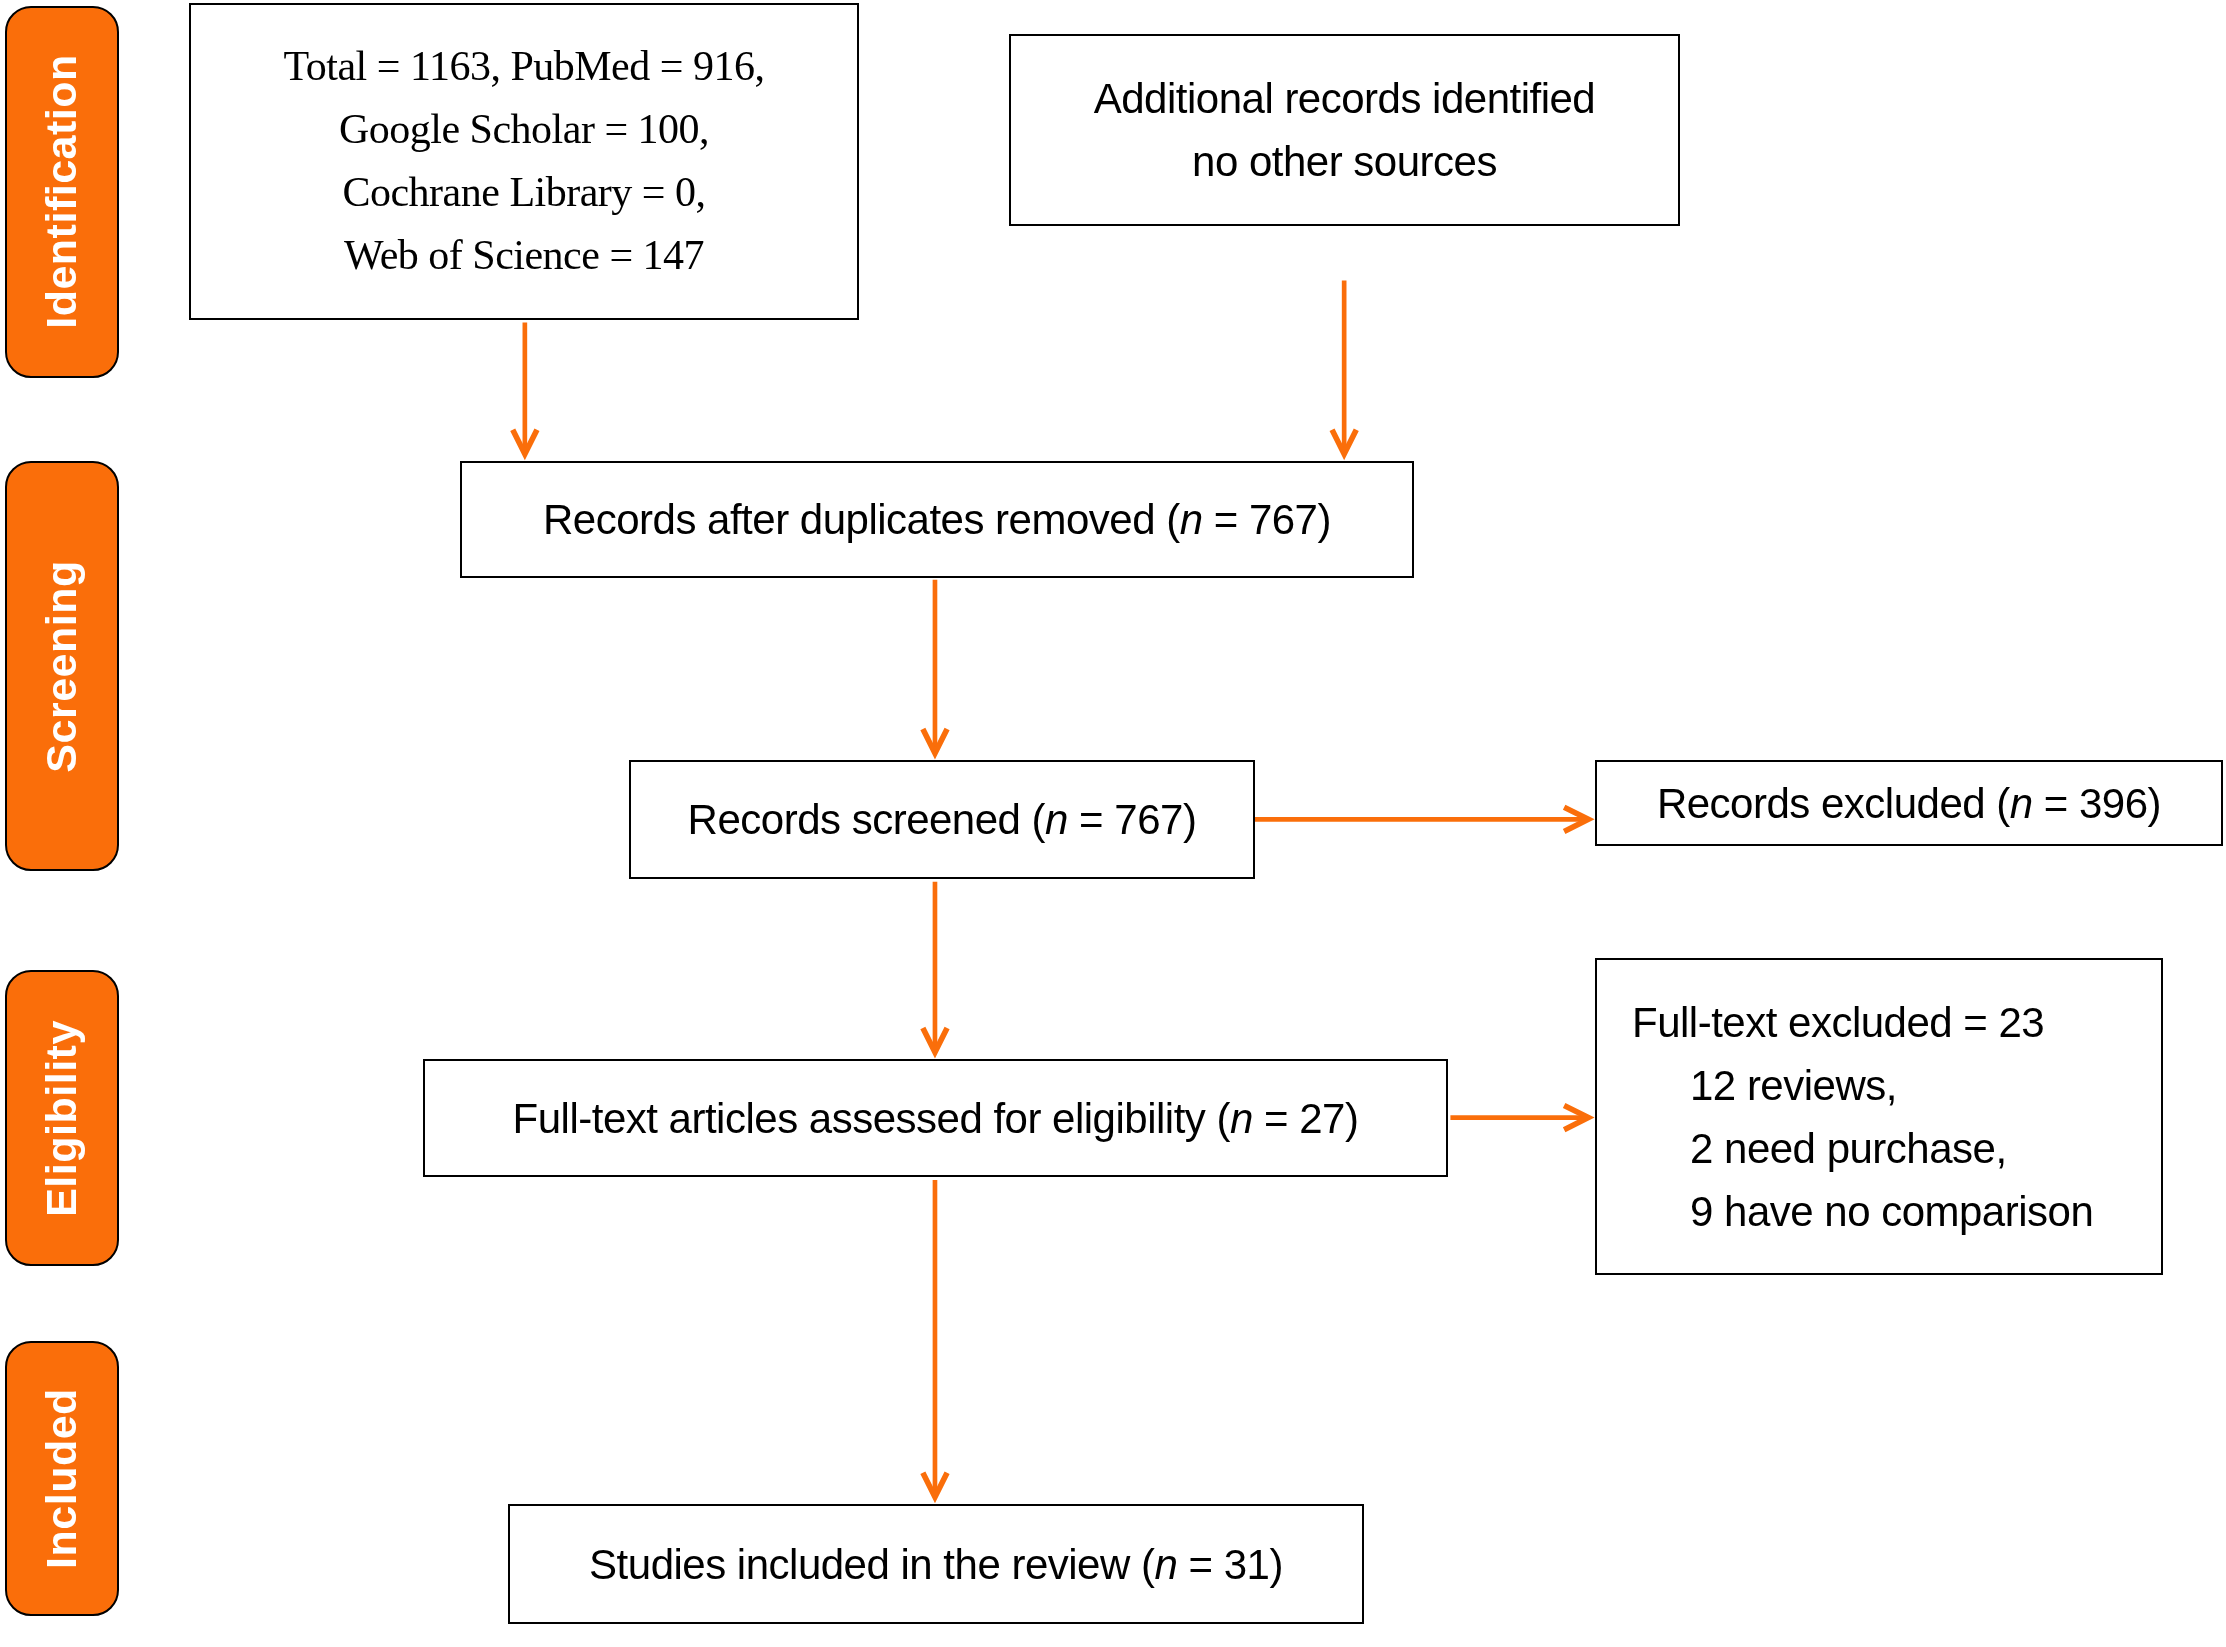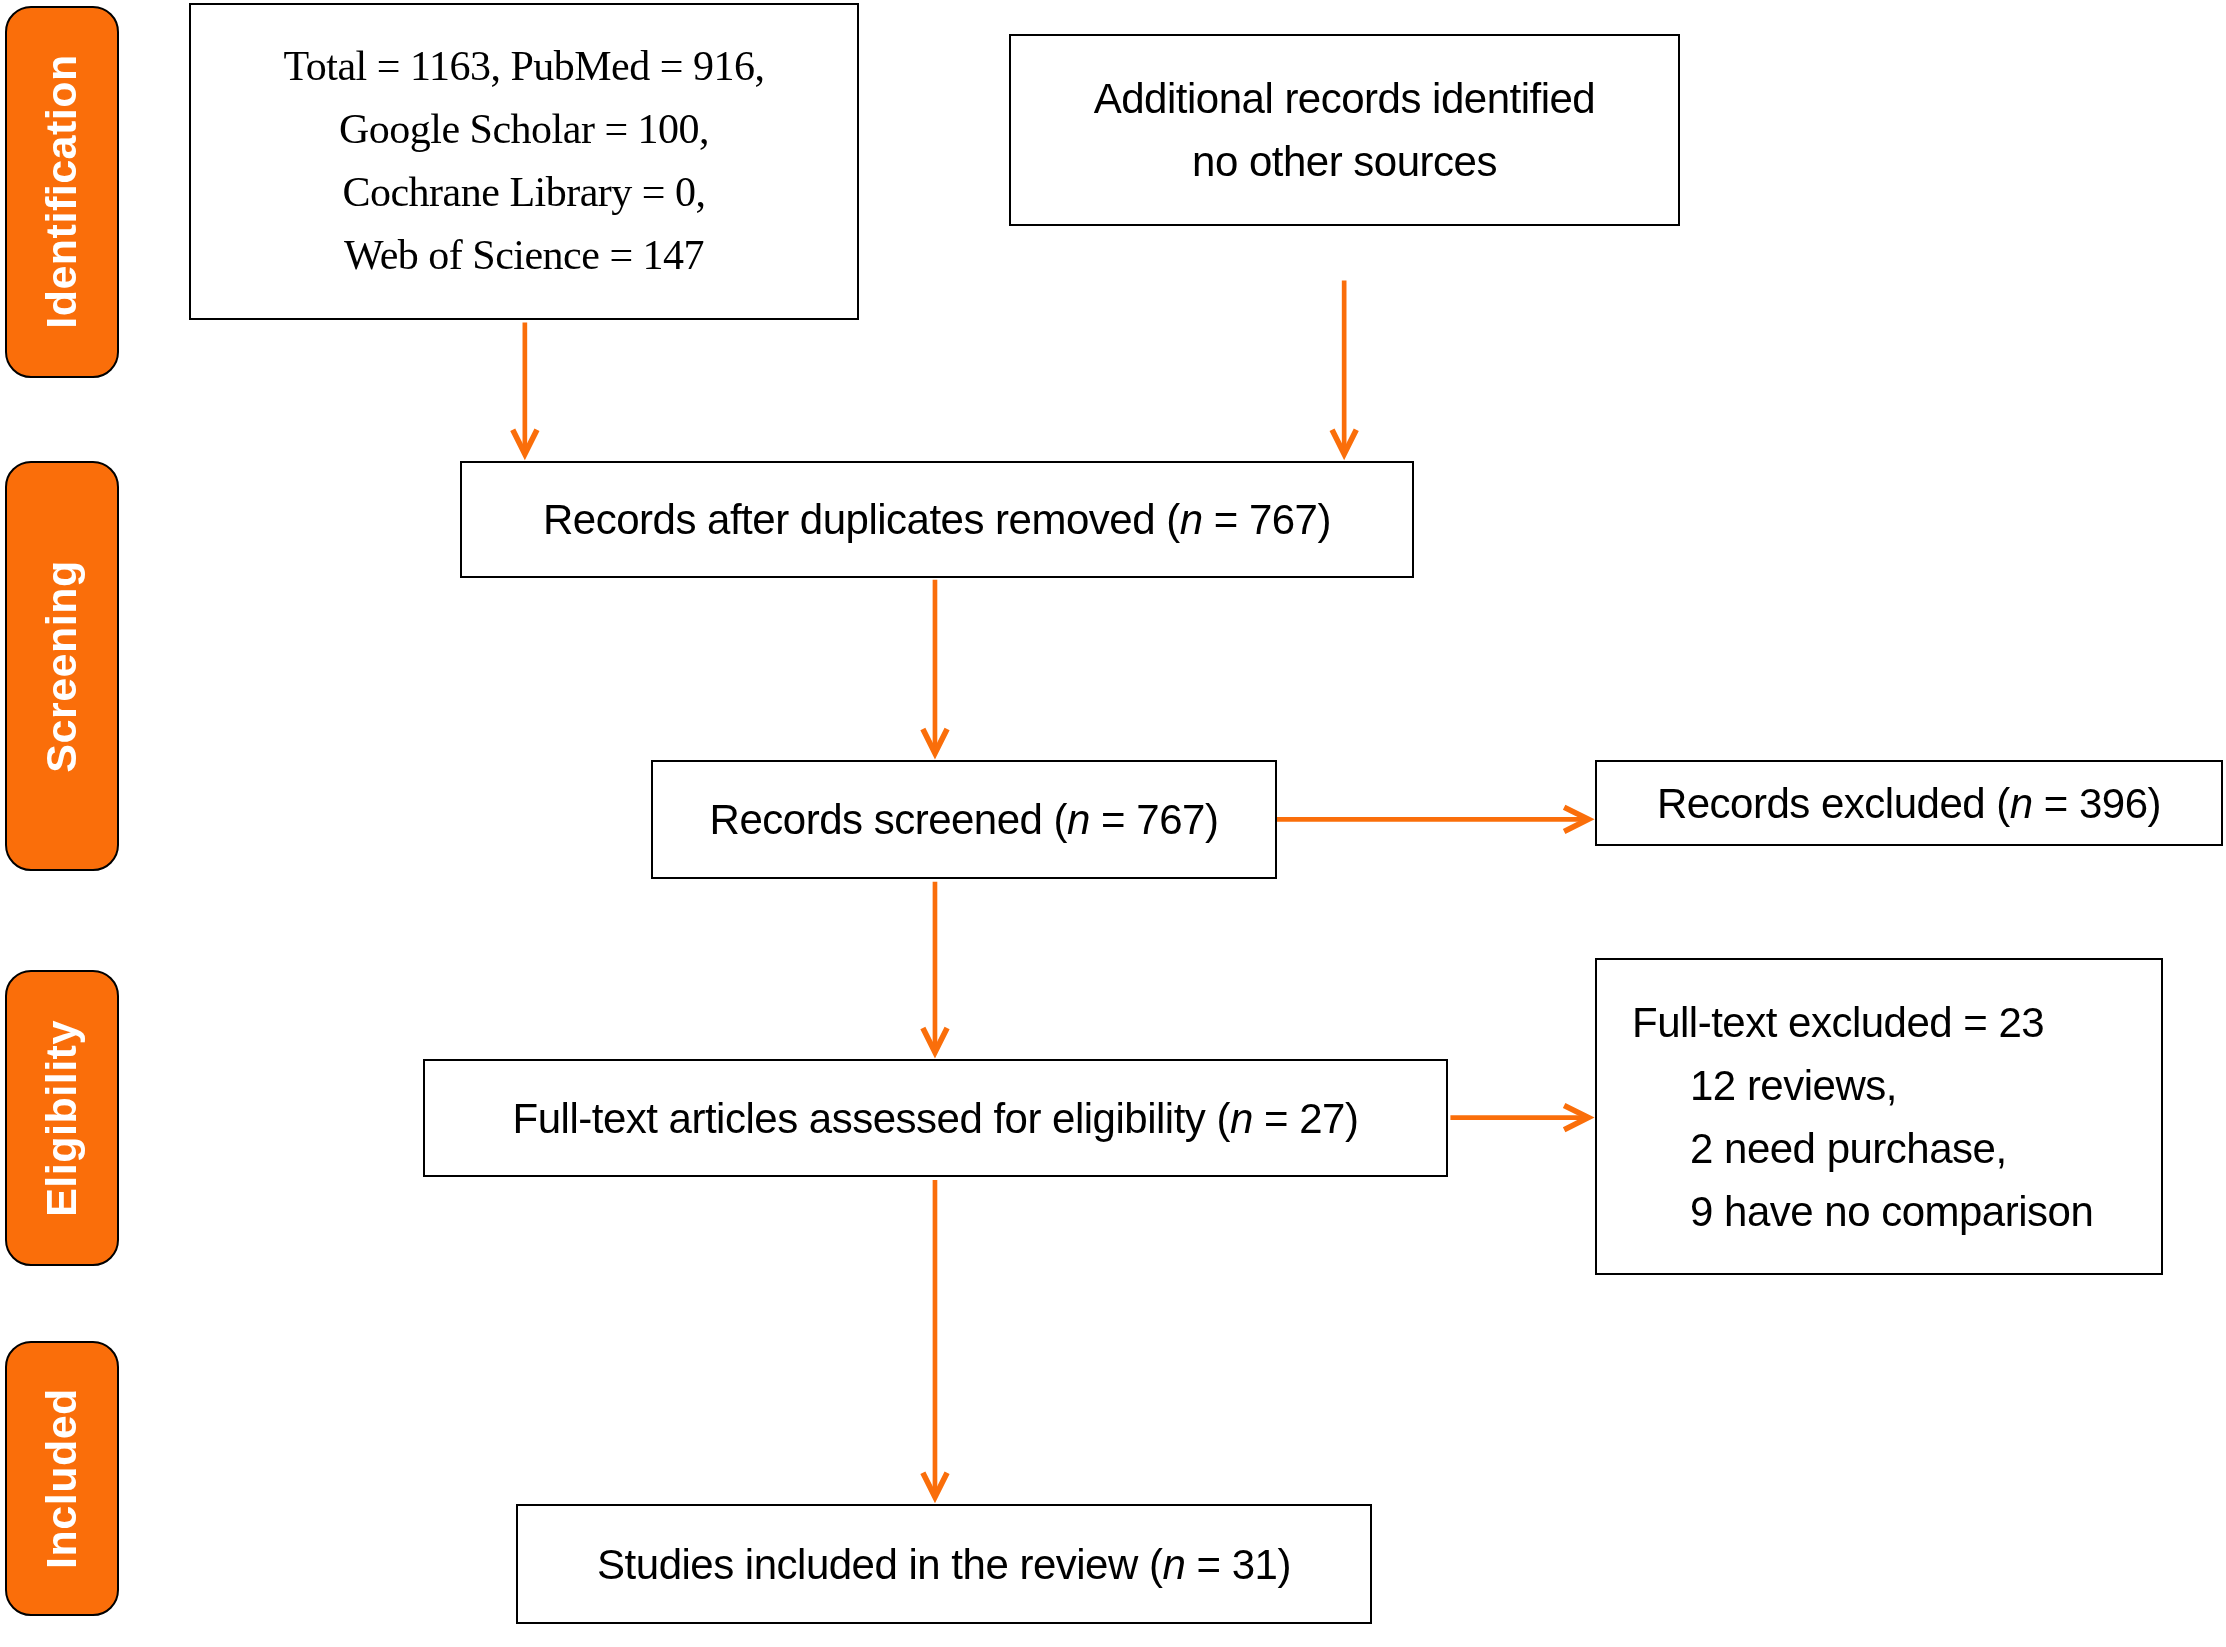--- a/index.html
+++ b/index.html
@@ -46,25 +46,25 @@
     white-space:nowrap;
     color:var(--stage-text);
     font-weight:bold;
     font-size:43px;
     letter-spacing:0.5px;
   }
   
   #box-sources           {left:189px;  top:2.8px;    width:670px;  height:317px;font-family:Liberation Serif, serif;}
   #box-additional        {left:1009px; top:34px;   width:671px;  height:192px;}
   #box-duplicates        {left:460px;  top:461px;  width:954px; height:117px;}
-  #box-screened          {left:651px;  top:760px;  width:626px;  height:119px;}
+  #box-screened          {left:629px;  top:760px;  width:626px;  height:119px;}
   #box-excluded          {left:1595px; top:760px;  width:628px;  height:86px;}
   #box-fulltext          {left:423px;  top:1059px; width:1025px; height:118px;}
   #box-fulltext-excluded {left:1595px; top:958px; width:568px;  height:317px;}
-  #box-included          {left:508px;  top:1504px; width:856px;  height:120px;margin-left:8px;}
+  #box-included          {left:508px;  top:1504px; width:856px;  height:120px;}
   
   #stage-identification{top:5.6px;    height:372px;}
   #stage-screening     {top:461px;  height:410px;}
   #stage-eligibility   {top:970px; height:296px;}
   #stage-included      {top:1341px; height:275px;}
 </style>
 </head>
 <body>
 
 <div class="canvas">

